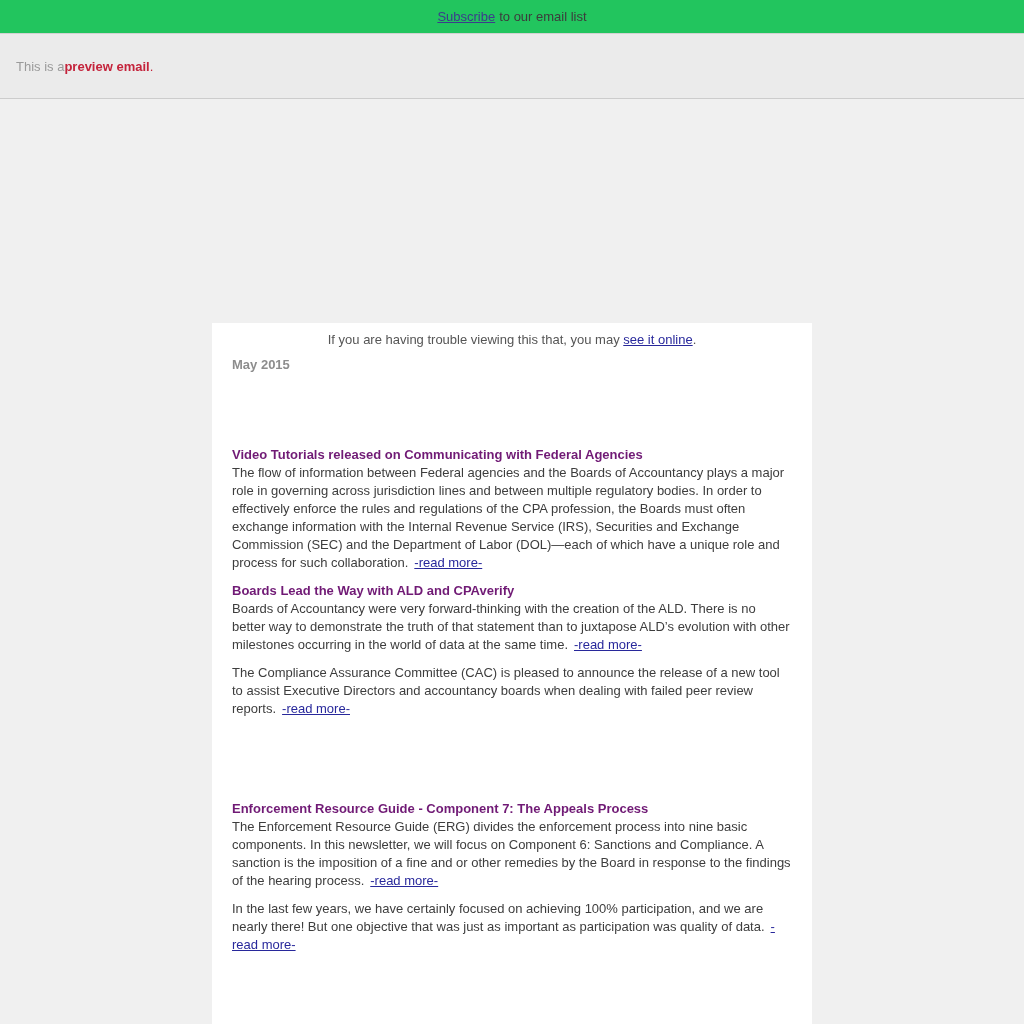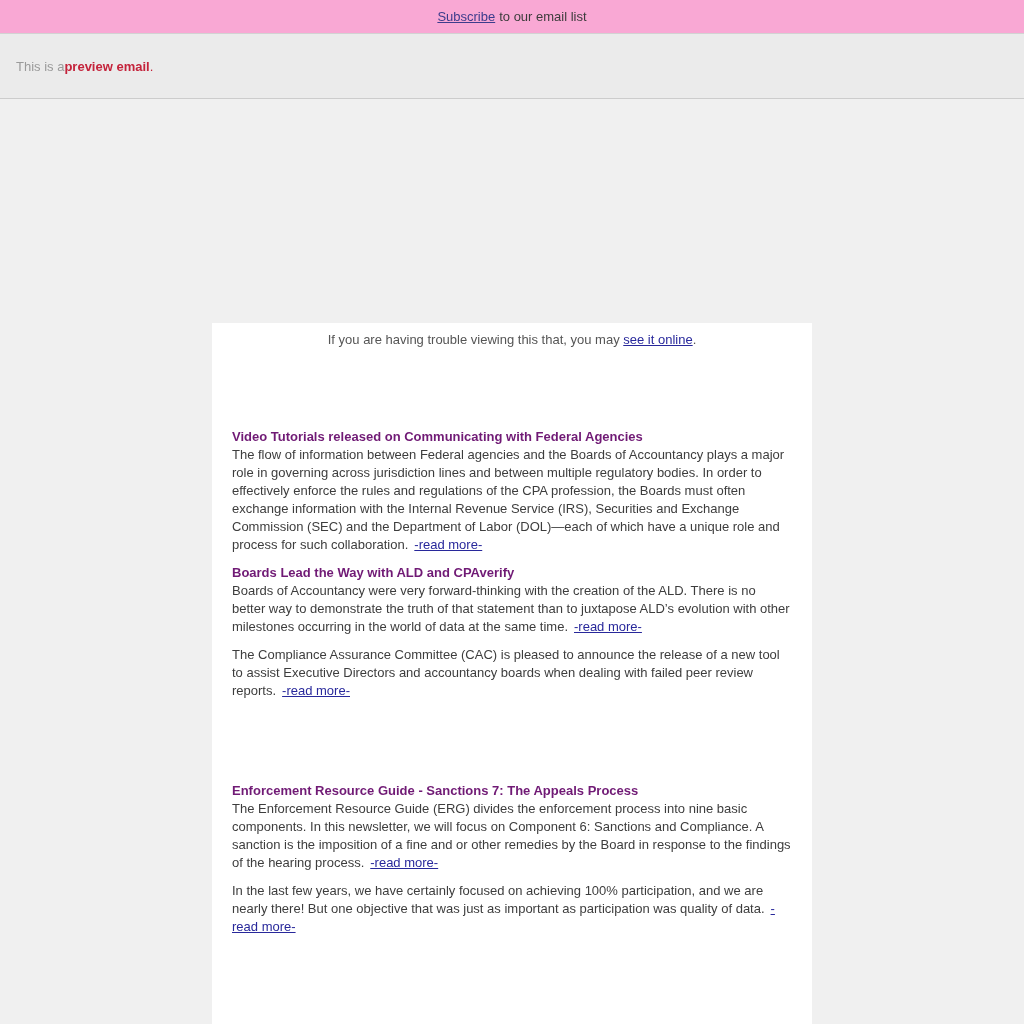--- a/index.html
+++ b/index.html
@@ -8,21 +8,21 @@
     width: 1024px; height: 1024px;
     overflow: hidden;
     background: #f0f0f0;
     font-family: "Liberation Sans", "DejaVu Sans", sans-serif;
     font-size: 13px;
     color: #3d3d3d;
   }
   
   .topbar {
     height: 34px;
-    background: #f9a8d4;
+    background: #22c55e;
     border-bottom: 1px solid #d2d2d2;
     display: flex;
     align-items: center;
     justify-content: center;
     color: #3c3c3c;
   }
   .topbar a {
     color: #3c3c8c;
     text-decoration: underline;
     margin-right: 4px;
@@ -97,41 +97,42 @@
   <span class="emph">preview email</span>
   <span class="suffix">.</span>
 </div>
 
 <div class="email-wrap">
 
   <p class="view-online">
     <span>If you are having trouble viewing this that, you may </span><a href="#" class="link">see it online</a><span>.</span>
   </p>
 
+  <p class="date-line">May 2015</p>
 
   <div class="img-gap-top"></div>
 
   <div class="section">
     <h3>Video Tutorials released on Communicating with Federal Agencies</h3>
     <p><span>The flow of information between Federal agencies and the Boards of Accountancy plays a major role in governing across jurisdiction lines and between multiple regulatory bodies. In order to effectively enforce the rules and regulations of the CPA profession, the Boards must often exchange information with the Internal Revenue Service (IRS), Securities and Exchange Commission (SEC) and the Department of Labor (DOL)—each of which have a unique role and process for such collaboration.</span><a href="#" class="link read-more">-read more-</a></p>
   </div>
 
   <div class="section">
     <h3>Boards Lead the Way with ALD and CPAverify</h3>
     <p><span>Boards of Accountancy were very forward-thinking with the creation of the ALD. There is no better way to demonstrate the truth of that statement than to juxtapose ALD’s evolution with other milestones occurring in the world of data at the same time.</span><a href="#" class="link read-more">-read more-</a></p>
   </div>
 
   <div class="section">
     <p><span>The Compliance Assurance Committee (CAC) is pleased to announce the release of a new tool to assist Executive Directors and accountancy boards when dealing with failed peer review reports.</span><a href="#" class="link read-more">-read more-</a></p>
   </div>
 
   <div class="img-gap-mid"></div>
 
   <div class="section">
-    <h3>Enforcement Resource Guide - Sanctions 7: The Appeals Process</h3>
+    <h3>Enforcement Resource Guide - Component 7: The Appeals Process</h3>
     <p><span>The Enforcement Resource Guide (ERG) divides the enforcement process into nine basic components. In this newsletter, we will focus on Component 6: Sanctions and Compliance.  A sanction is the imposition of a fine and or other remedies by the Board in response to the findings of the hearing process.</span><a href="#" class="link read-more">-read more-</a></p>
   </div>
 
   <div class="section">
     <p><span>In the last few years, we have certainly focused on achieving 100% participation, and we are nearly there! But one objective that was just as important as participation was quality of data.</span><a href="#" class="link read-more">-read more-</a></p>
   </div>
 
 </div>
 
 </body></html>

